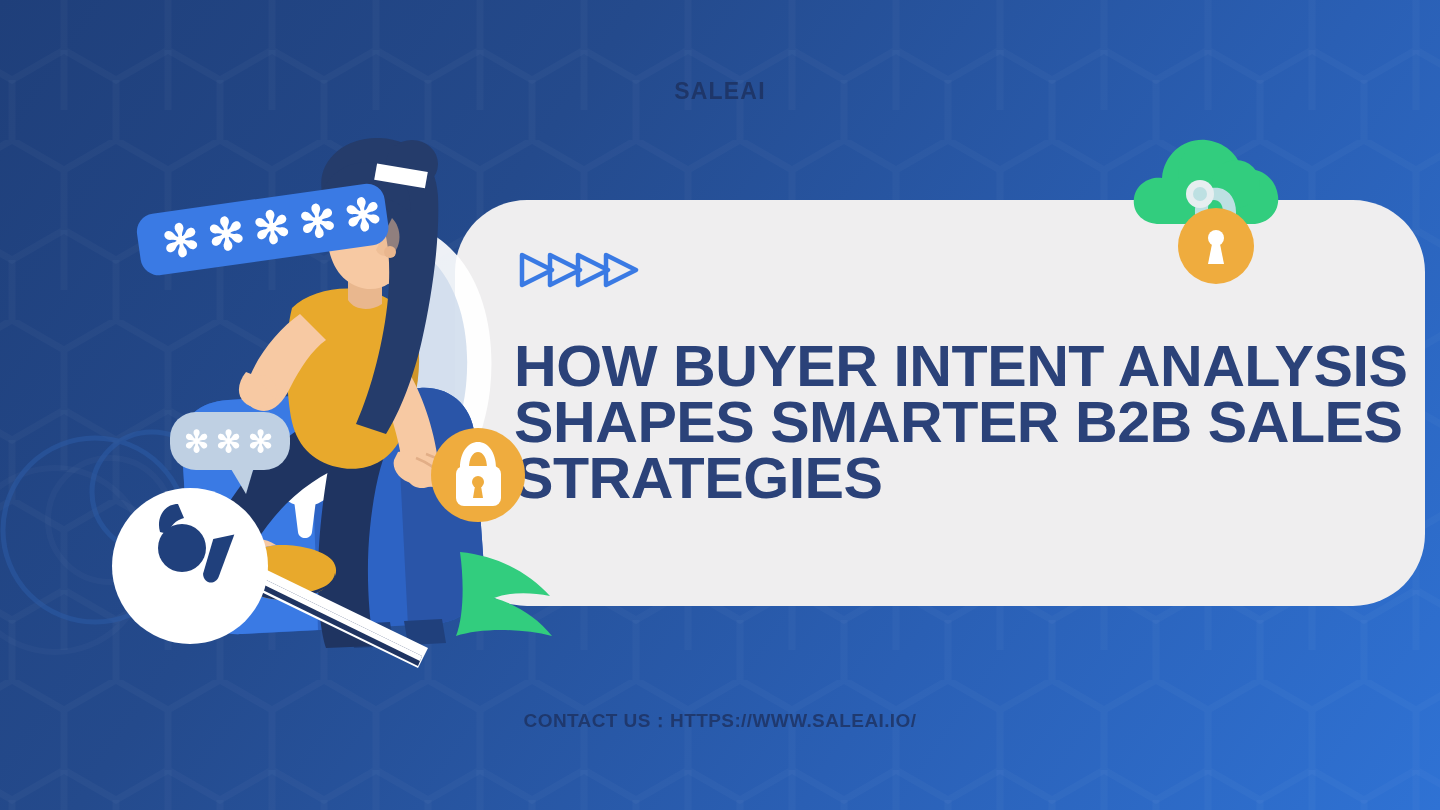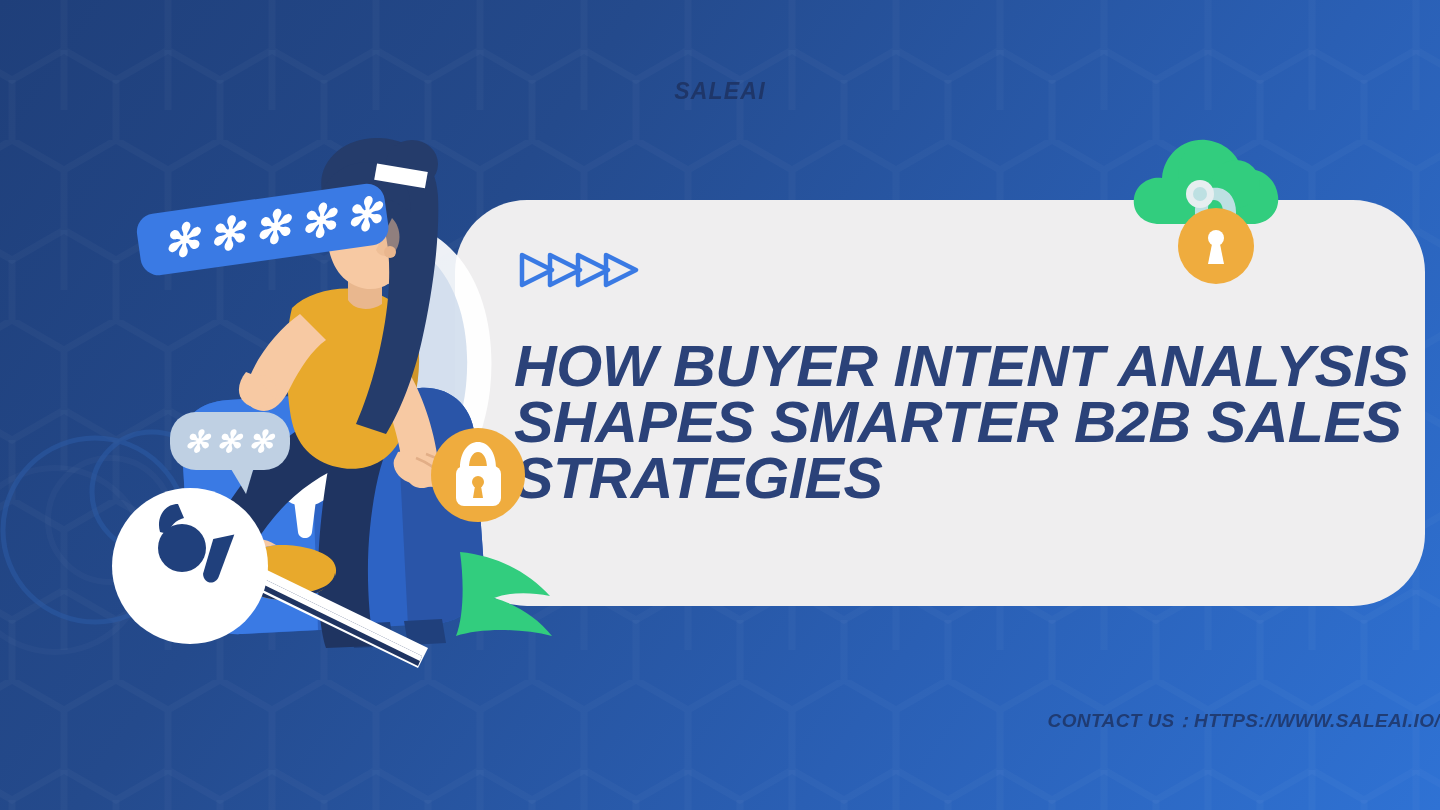--- a/index.html
+++ b/index.html
@@ -3,36 +3,35 @@
 <meta charset="utf-8">
 <style>
   * { margin:0; padding:0; box-sizing:border-box; }
   html,body{
     width:1440px; height:810px; overflow:hidden;
     font-family:"Liberation Sans", sans-serif;
   }
   #stage{
     position:relative; width:1440px; height:810px; overflow:hidden;
     background:linear-gradient(125deg,#1f3f7a 0%, #244a8c 32%, #2a5fb4 68%, #2f72d4 100%);
-    font-style:italic;
   }
   
   .hex-layer{
     position:absolute; inset:-40px; opacity:.5; pointer-events:none;
   }
   .hex-layer svg{ width:100%; height:100%; display:block; }
 
   
   .brand{
     position:absolute; left:0; right:0; top:78px; text-align:center;
     font-size:23px; font-weight:700; letter-spacing:1.2px;
     color:#1d3160; opacity:.82;
   }
   .footer{
-    position:absolute; left:0; right:0; top:708px; text-align:right;
+    position:absolute; left:0; right:0; top:708px; text-align:center;
     font-size:19px; font-weight:700; letter-spacing:.4px;
     color:#1d3160; opacity:.80;
   }
 
   
   .card{
     position:absolute; left:455px; top:200px; width:970px; height:406px;
     background:#efeeef; border-radius:72px;
   }
   .chevrons{

